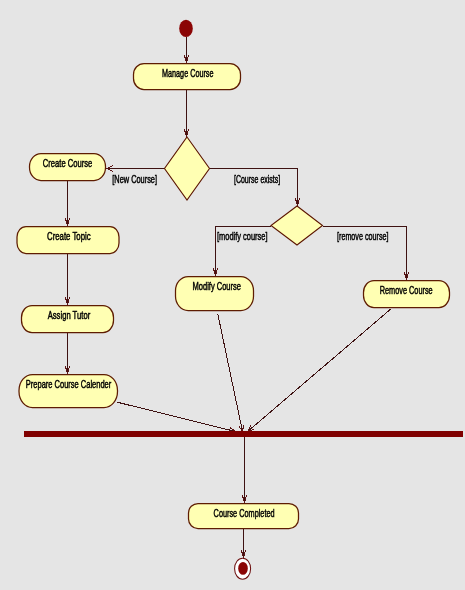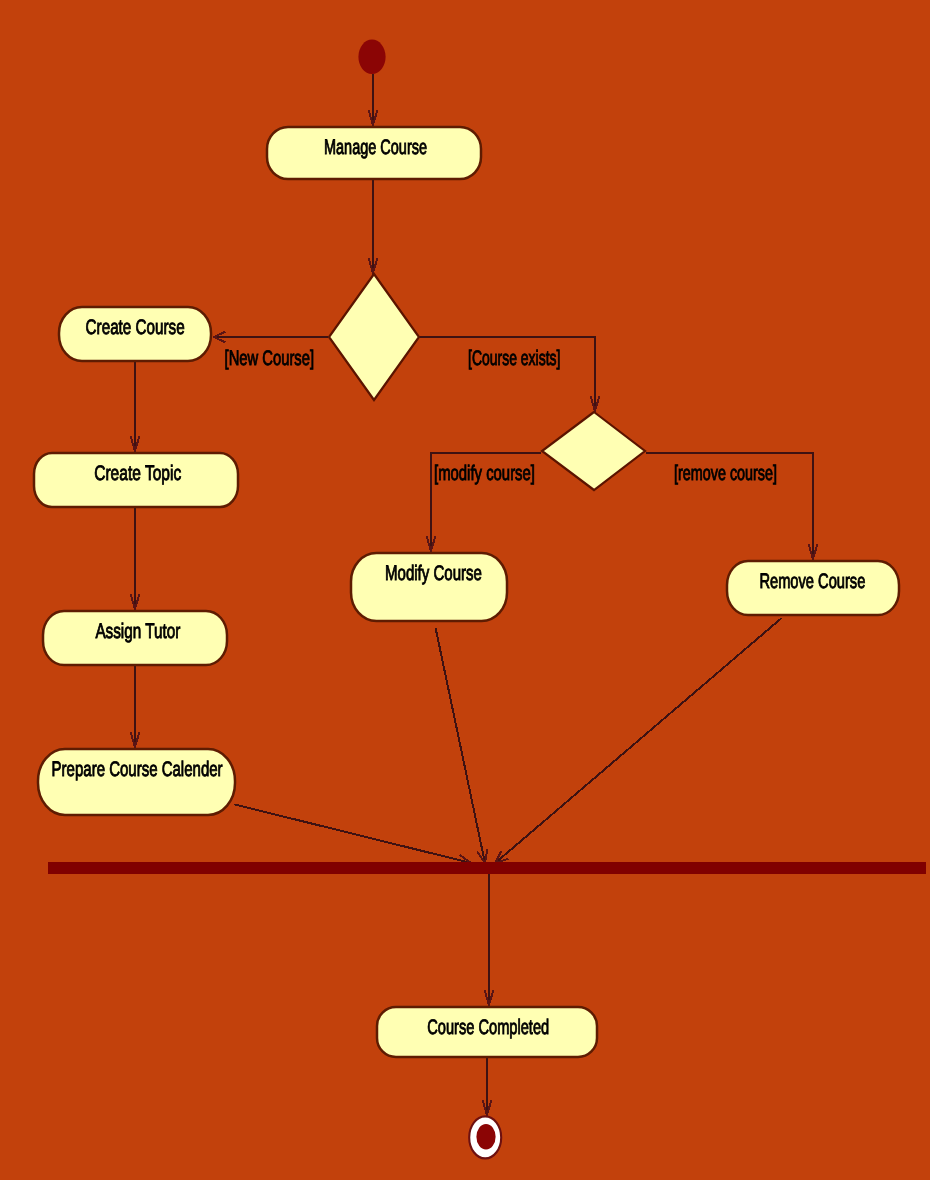--- a/index.html
+++ b/index.html
@@ -1,17 +1,17 @@
 <!DOCTYPE html>
 <html><head>
 <meta charset="utf-8">
 <title>Manage Course Activity Diagram</title>
 <style>
   html,body{margin:0;padding:0;background:#ffffff;}
-  #canvas{position:relative;width:465px;height:590px;background:#c2410c;overflow:hidden;}
+  #canvas{position:relative;width:465px;height:590px;background:#e5e5e5;overflow:hidden;}
   svg{display:block;}
   text{font-family:"Liberation Sans",sans-serif;font-size:10.5px;fill:#000000;stroke:#000000;stroke-width:0.45;paint-order:stroke fill;}
   .edge{fill:none;stroke:#3e1212;stroke-width:1;shape-rendering:crispEdges;}
   .edge-diag{fill:none;stroke:#3e1212;stroke-width:1;shape-rendering:crispEdges;}
   .arrow{fill:none;stroke:#5a1414;stroke-width:1;shape-rendering:crispEdges;}
   .arrow-thin{fill:none;stroke:#5a1414;stroke-width:1;shape-rendering:crispEdges;}
   .act{fill:#ffffb3;stroke:#5e1c02;stroke-width:1.25;}
   .dia{fill:#ffffb3;stroke:#5b1400;stroke-width:1.1;}
 </style>
 </head>

